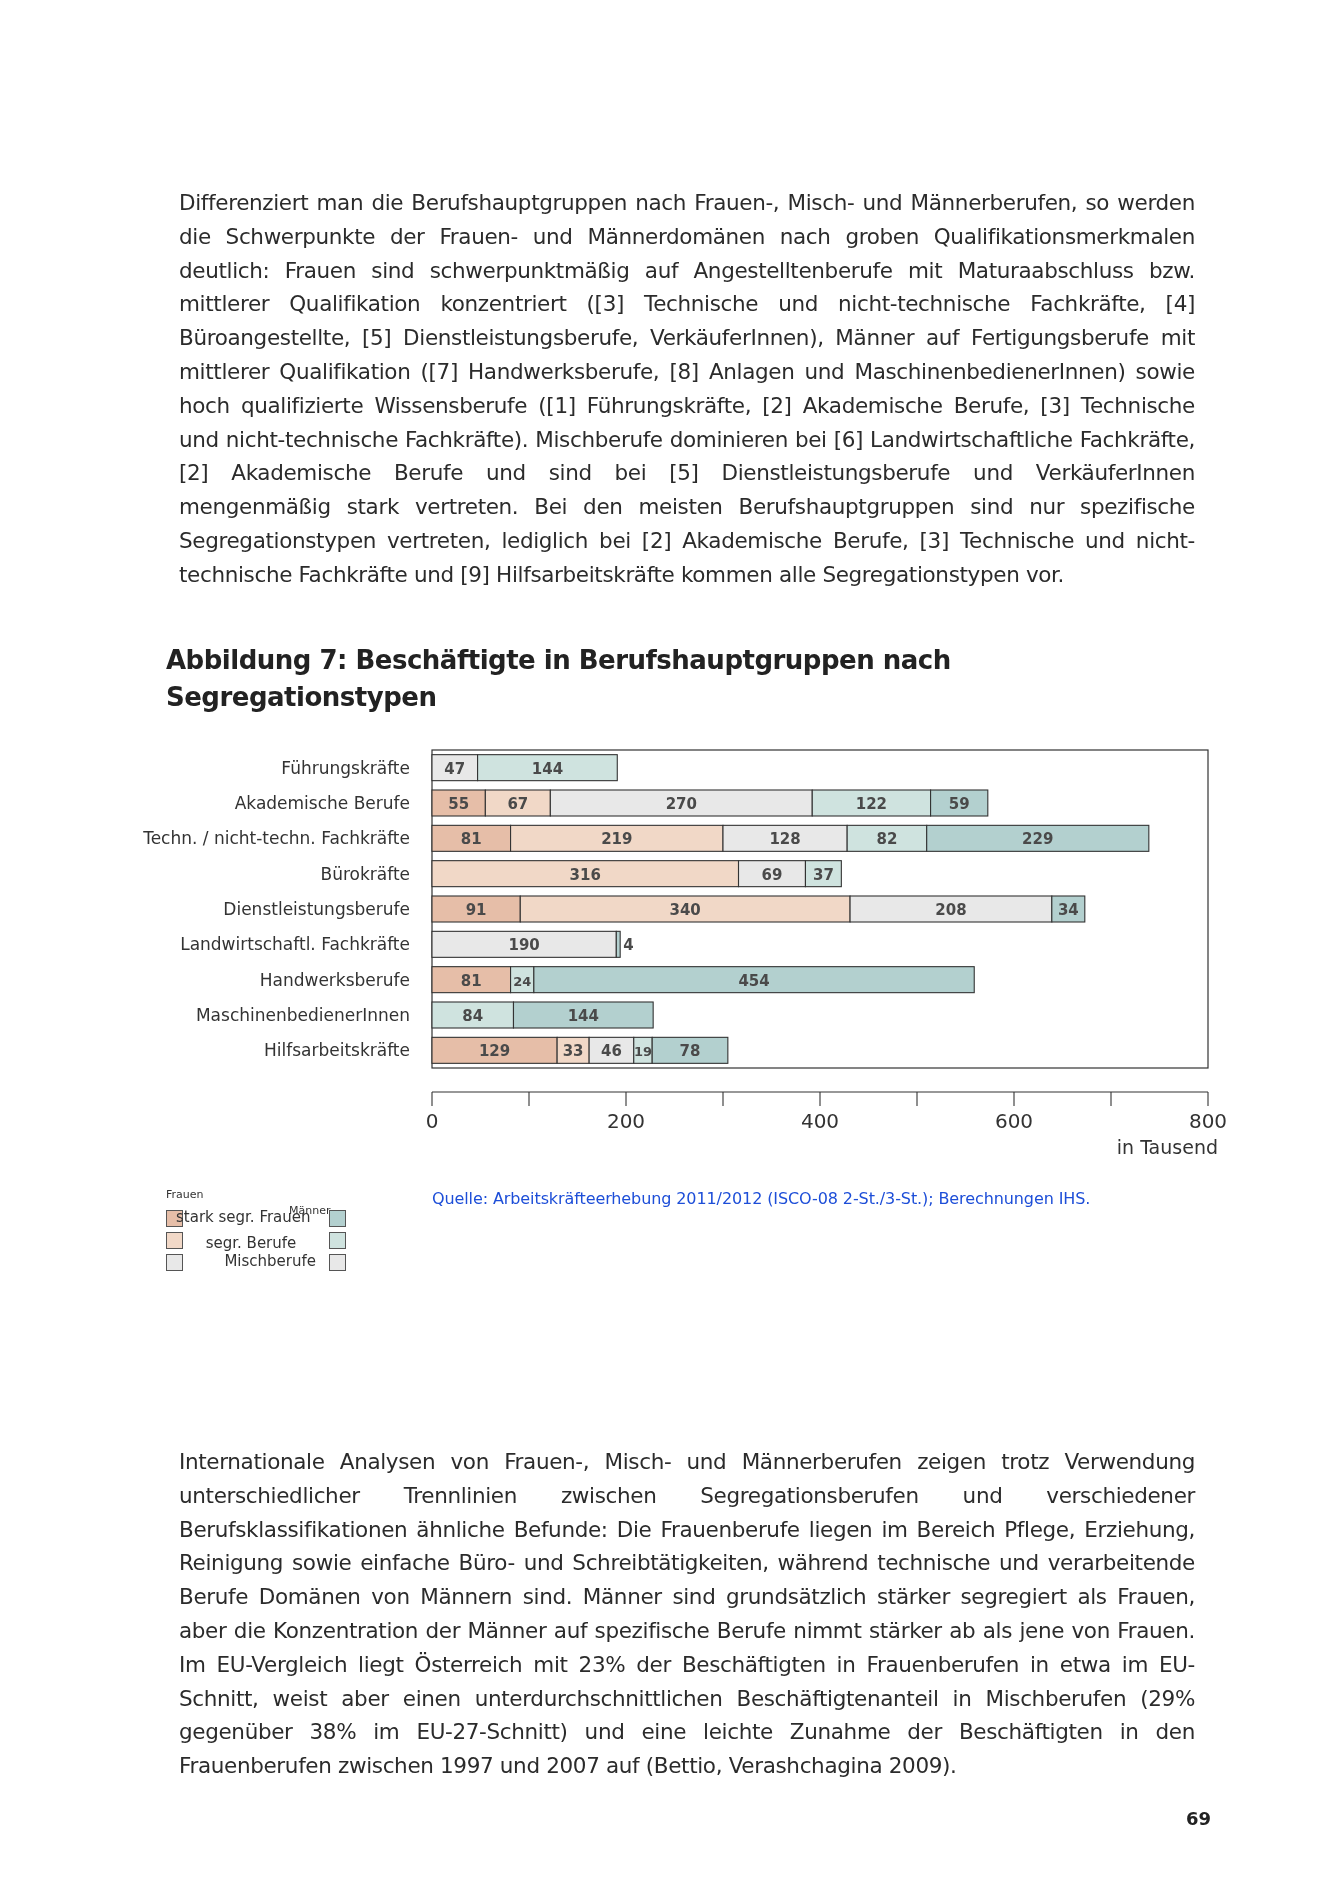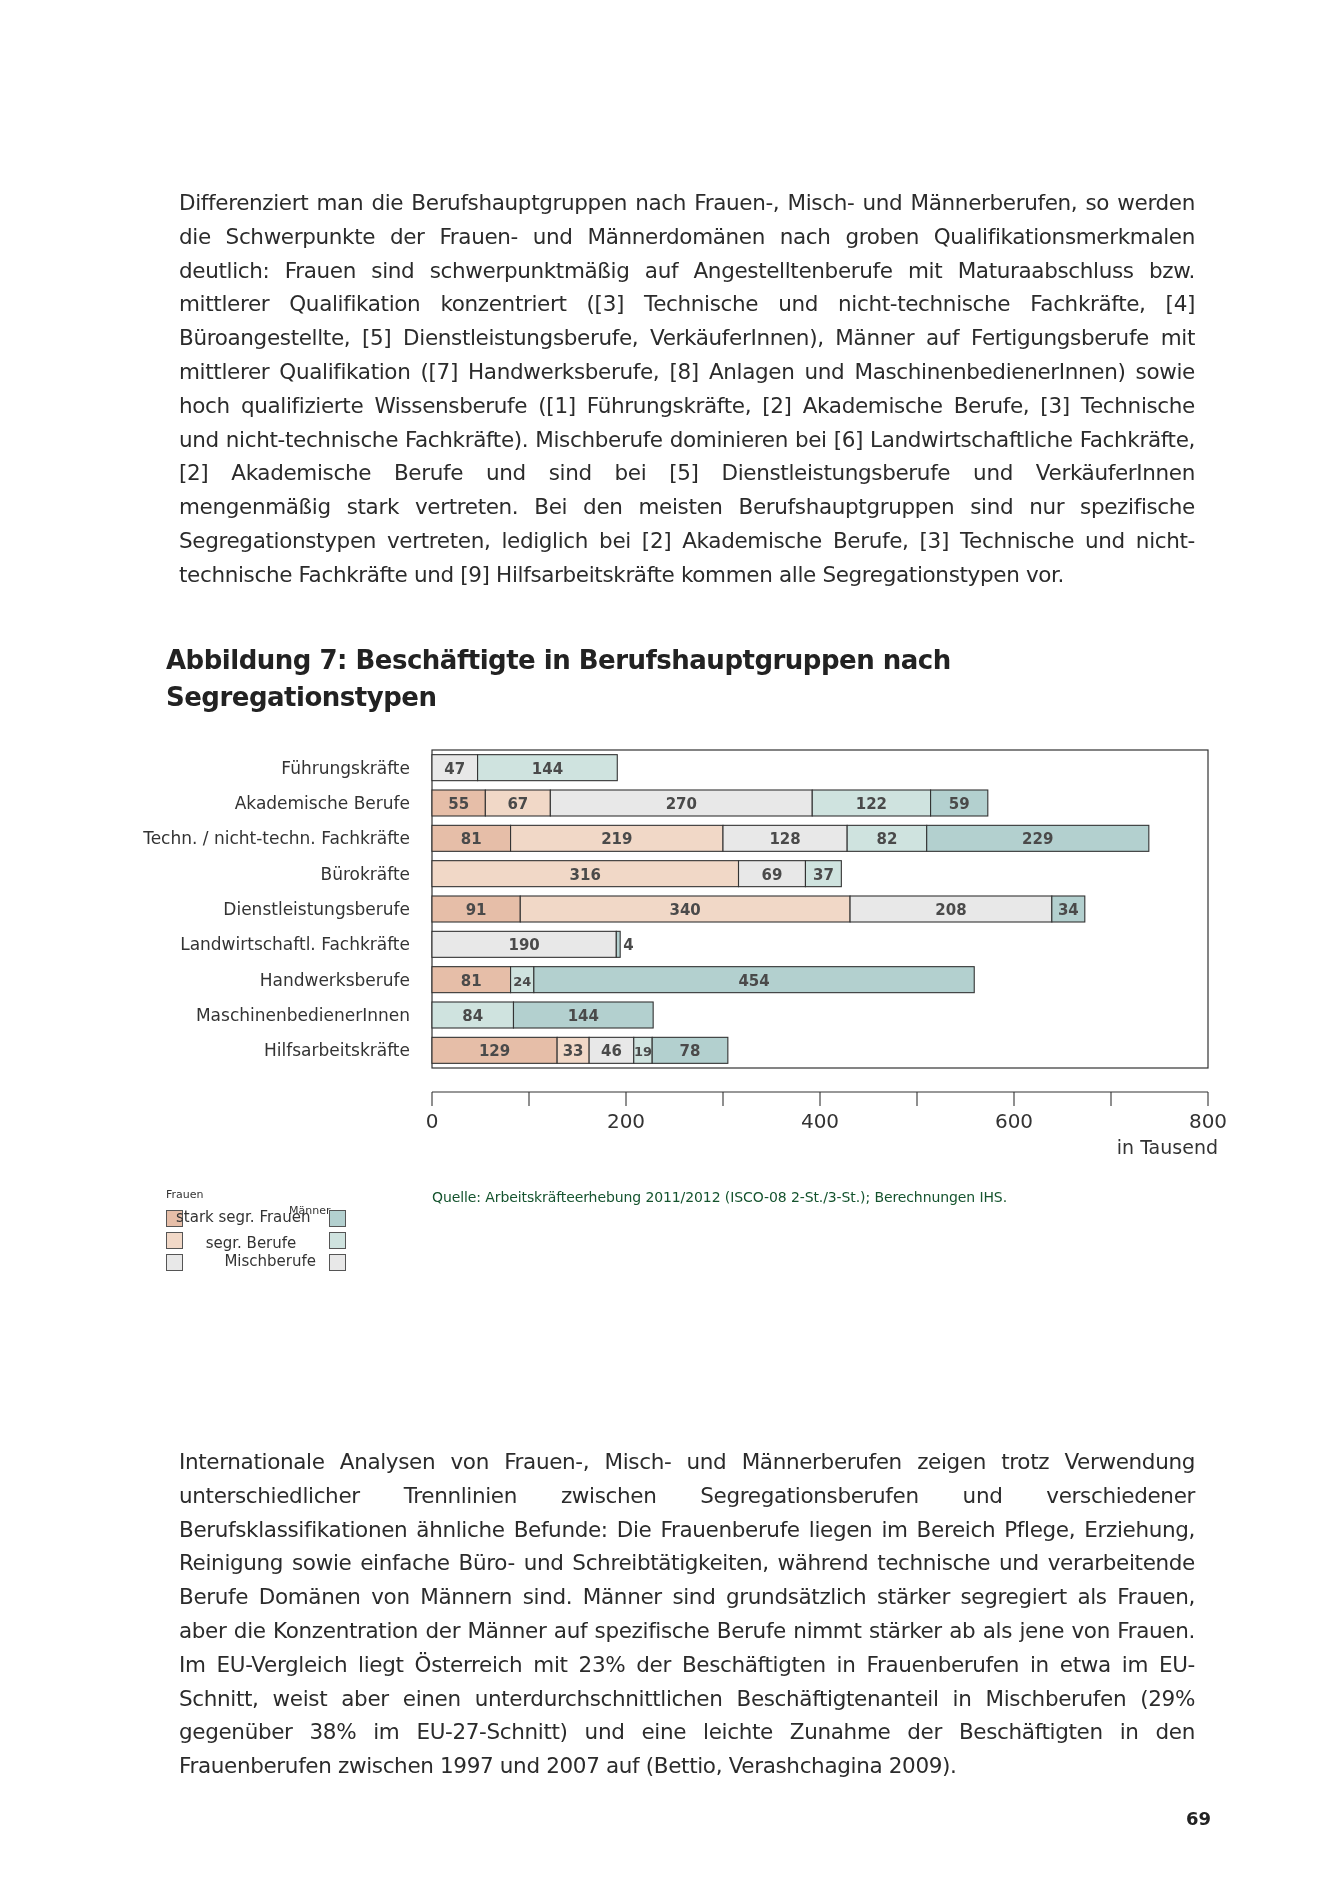--- a/index.html
+++ b/index.html
@@ -7,21 +7,21 @@
          font-family:"DejaVu Sans", sans-serif; color:#2b2b2b; }
   .para { position:absolute; left:166px; width:1042px; font-size:21.5px; line-height:33.8px;
           text-align:justify; letter-spacing:-0.35px; word-spacing:0px; }
   .para p { margin:13px; }
   #para1 { top:173px; }
   #para2 { top:1432px; }
   .fig-title { position:absolute; left:166px; top:642px; width:1000px; font-size:26px; font-weight:bold;
                line-height:37px; letter-spacing:-0.5px; color:#222; }
   #chart { position:absolute; left:0; top:0; }
   .legend { position:absolute; left:166px; top:1188px; font-size:15px; color:#333; }
-  .source { position:absolute; left:432px; top:1189px; font-size:14px; color:#14532d; letter-spacing:-0.1px; }
+  .source { position:absolute; left:432px; top:1189px; font-size:16px; color:#1d4ed8; letter-spacing:-0.1px; }
   .page-num { position:absolute; left:1186px; top:1808px; font-size:18px; font-weight:bold; color:#222; }
   .lg-head { position:absolute; top:0; font-size:11px; white-space:nowrap; }
   .lg-box { position:absolute; width:17px; height:17px; border:1px solid #555; box-sizing:border-box; }
   .lg-lab { position:absolute; font-size:15px; white-space:nowrap; text-align:center; width:130px; }
 </style>
 </head>
 <body>
 
 <div id="para1" class="para">
   <p>Differenziert man die Berufshauptgruppen nach Frauen-, Misch- und Männerberufen, so werden die Schwerpunkte der Frauen- und Männerdomänen nach groben Qualifikationsmerkmalen deutlich: Frauen sind schwerpunktmäßig auf Angestelltenberufe mit Maturaabschluss bzw. mittlerer Qualifikation konzentriert ([3] Technische und nicht-technische Fachkräfte, [4] Büroangestellte, [5] Dienstleistungsberufe, VerkäuferInnen), Männer auf Fertigungsberufe mit mittlerer Qualifikation ([7] Handwerksberufe, [8] Anlagen und MaschinenbedienerInnen) sowie hoch qualifizierte Wissensberufe ([1] Führungskräfte, [2] Akademische Berufe, [3] Technische und nicht-technische Fachkräfte). Mischberufe dominieren bei [6] Landwirtschaftliche Fachkräfte, [2] Akademische Berufe und sind bei [5] Dienstleistungsberufe und VerkäuferInnen mengenmäßig stark vertreten. Bei den meisten Berufshauptgruppen sind nur spezifische Segregationstypen vertreten, lediglich bei [2] Akademische Berufe, [3] Technische und nicht-technische Fachkräfte und [9] Hilfsarbeitskräfte kommen alle Segregationstypen vor.</p>

